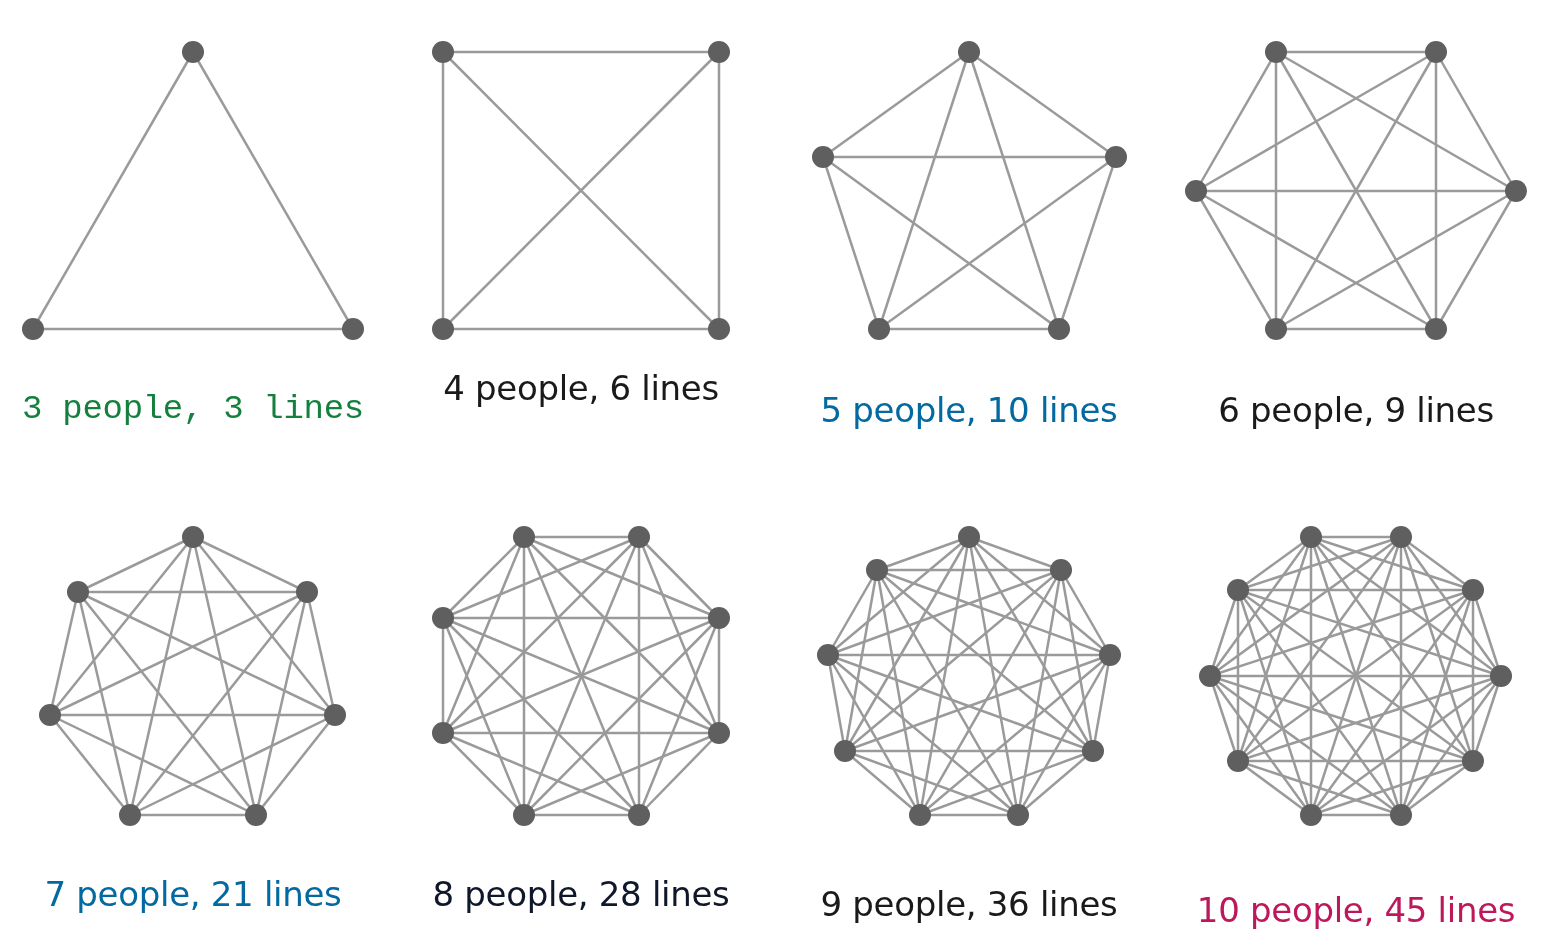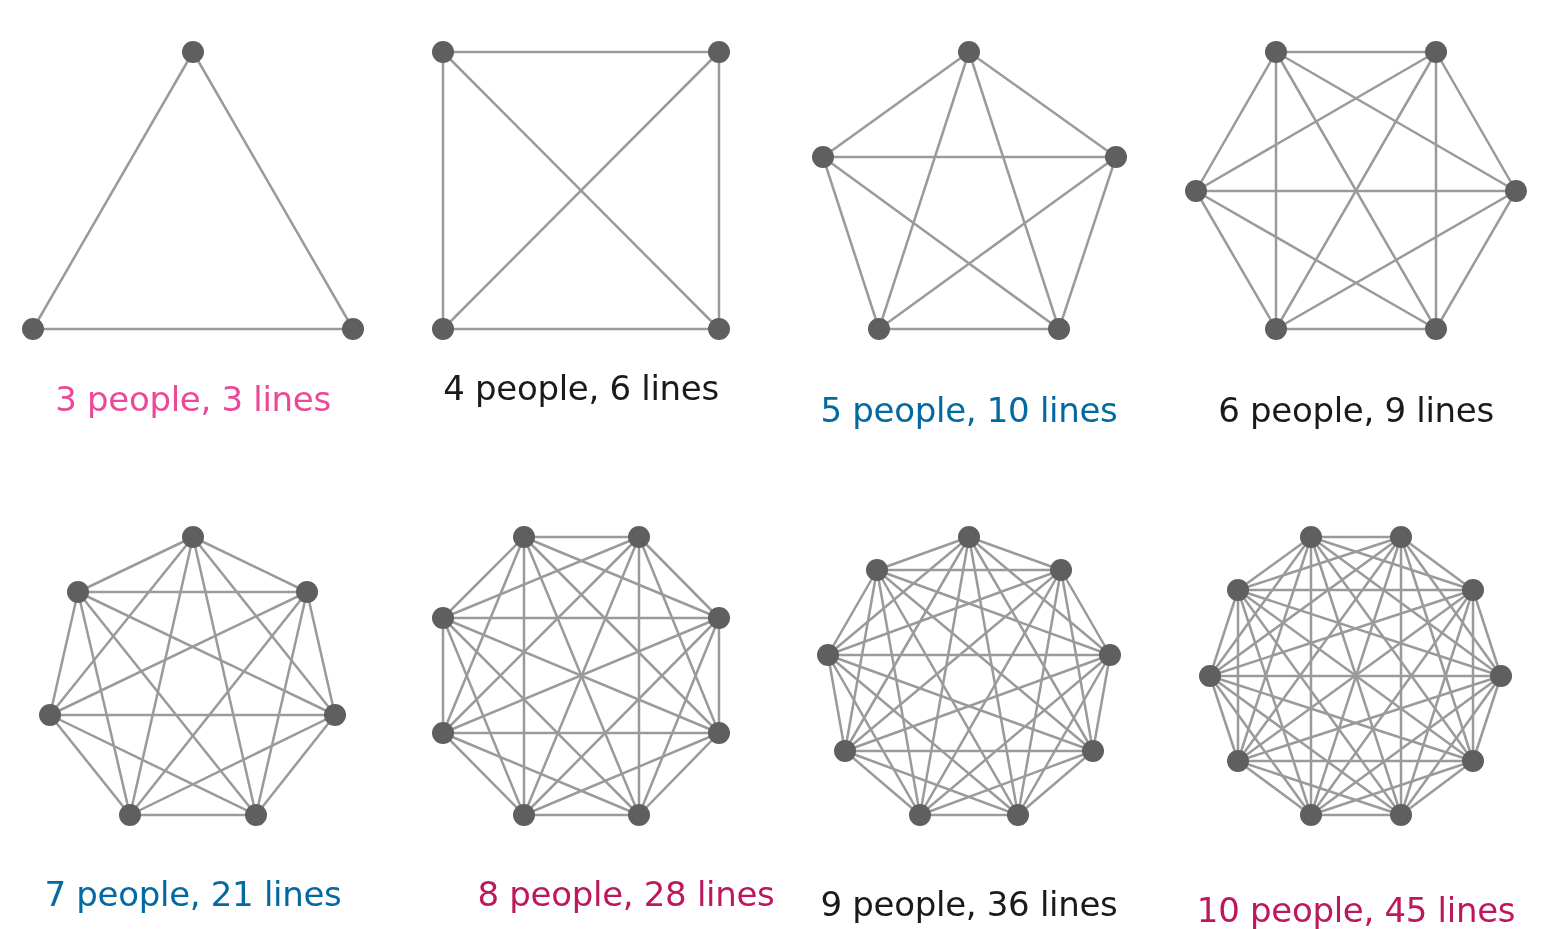--- a/index.html
+++ b/index.html
@@ -250,21 +250,21 @@
         <circle cx="1401" cy="815" r="11" fill="#5f5f5f"></circle>
         <circle cx="1311" cy="815" r="11" fill="#5f5f5f"></circle>
         <circle cx="1238" cy="761" r="11" fill="#5f5f5f"></circle>
         <circle cx="1210" cy="676" r="11" fill="#5f5f5f"></circle>
         <circle cx="1238" cy="590" r="11" fill="#5f5f5f"></circle>
       </g>
     </g>
 </svg>
 
 <div id="captions">
-  <div class="caption" style="left: 193px; top: 379px; color: #ec4899;">3 people, 3 lines</div>
+  <div class="caption" style="left: 193px; top: 390px; color: #15803d; font-family: Liberation Mono, monospace;">3 people, 3 lines</div>
   <div class="caption" style="left: 581px; top: 368px; color: rgb(26, 26, 26);">4 people, 6 lines</div>
   <div class="caption" style="left: 969px; top: 390px; color: #0369a1;">5 people, 10 lines</div>
   <div class="caption" style="left: 1356px; top: 390px; color: rgb(26, 26, 26);">6 people, 9 lines</div>
   <div class="caption" style="left: 193px; top: 874px; color: #0369a1;">7 people, 21 lines</div>
-  <div class="caption" style="left: 581px; top: 874px; color: #be185d; margin-left: 45px;">8 people, 28 lines</div>
+  <div class="caption" style="left: 581px; top: 874px; color: #0f172a;">8 people, 28 lines</div>
   <div class="caption" style="left: 969px; top: 884px; color: rgb(26, 26, 26);">9 people, 36 lines</div>
   <div class="caption" style="left: 1356px; top: 890px; color: #be185d;">10 people, 45 lines</div>
 </div>
 
 </body></html>

